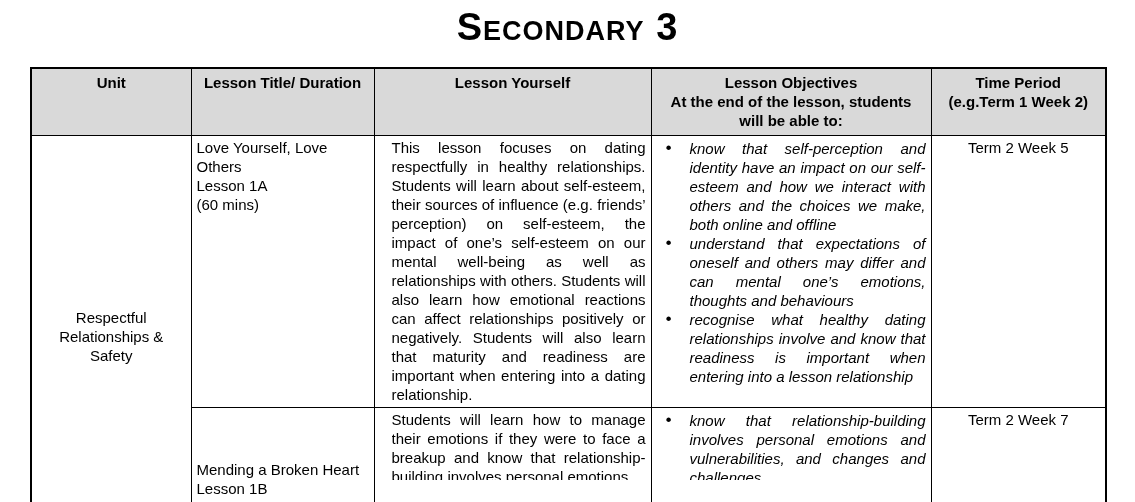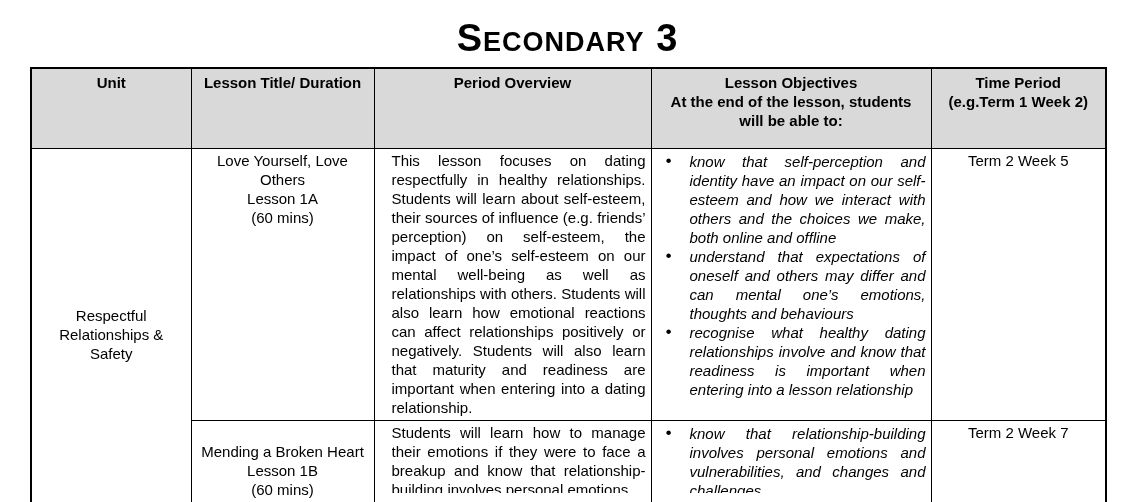--- a/index.html
+++ b/index.html
@@ -9,46 +9,46 @@
     font-family: "Liberation Sans", "DejaVu Sans", sans-serif;
     color: #000000;
     overflow: hidden;
   }
   .page-title {
     text-align: center;
     font-size: 38px;
     font-weight: bold;
     font-variant: small-caps;
     letter-spacing: 1px;
-    padding-top: 17px;
+    padding-top: 6px;
     height: 67px;
   }
   table.lessons {
     border-collapse: collapse;
     table-layout: fixed;
     margin-left: 30px;
     width: 1075px;
     border: 2px solid #000;
   }
   th, td {
     border: 1px solid #000;
     vertical-align: top;
     font-size: 15px;
     line-height: 19px;
     padding: 2px 5px;
     overflow: hidden;
   }
-  thead tr { height: 80px; }
+  thead tr { height: 67px; }
   thead th { background: #d9d9d9; font-weight: bold; text-align: center; padding-top: 4px; }
   thead .sub { font-weight: bold; display: block; }
-  .pre { white-space: pre-line; }
+  .pre { white-space: pre-line; margin-top: 31px; }
   tr.row-1 { height: 272px; }
   tr.row-2 { height: 74px; }
   td.unit-cell { vertical-align: middle; text-align: center; }
-  td.title-cell { text-align: center; }
+  td.title-cell { }
   td.overview-cell { text-align: justify; padding-left: 17px; }
   td.time-cell { text-align: center; }
   ul.objectives { list-style: none; margin: 1px 0 0 0; font-style: italic; }
   ul.objectives li {
     position: relative;
     padding-left: 33px;
     text-align: justify;
     margin-bottom: 0;
   }
   ul.objectives li::before {
@@ -70,21 +70,21 @@
     <col style="width:160px">
     <col style="width:183px">
     <col style="width:277px">
     <col style="width:280px">
     <col style="width:175px">
   </colgroup>
   <thead>
     <tr>
       <th>Unit</th>
       <th>Lesson Title/ Duration</th>
-      <th>Period Overview</th>
+      <th>Lesson Yourself</th>
       <th>
         <span>Lesson Objectives</span>
         <span class="sub">At the end of the lesson, students will be able to:</span>
       </th>
       <th class="pre">Time Period
 (e.g.Term 1 Week 2)</th>
     </tr>
   </thead>
   <tbody>
     <tr class="row-1">

